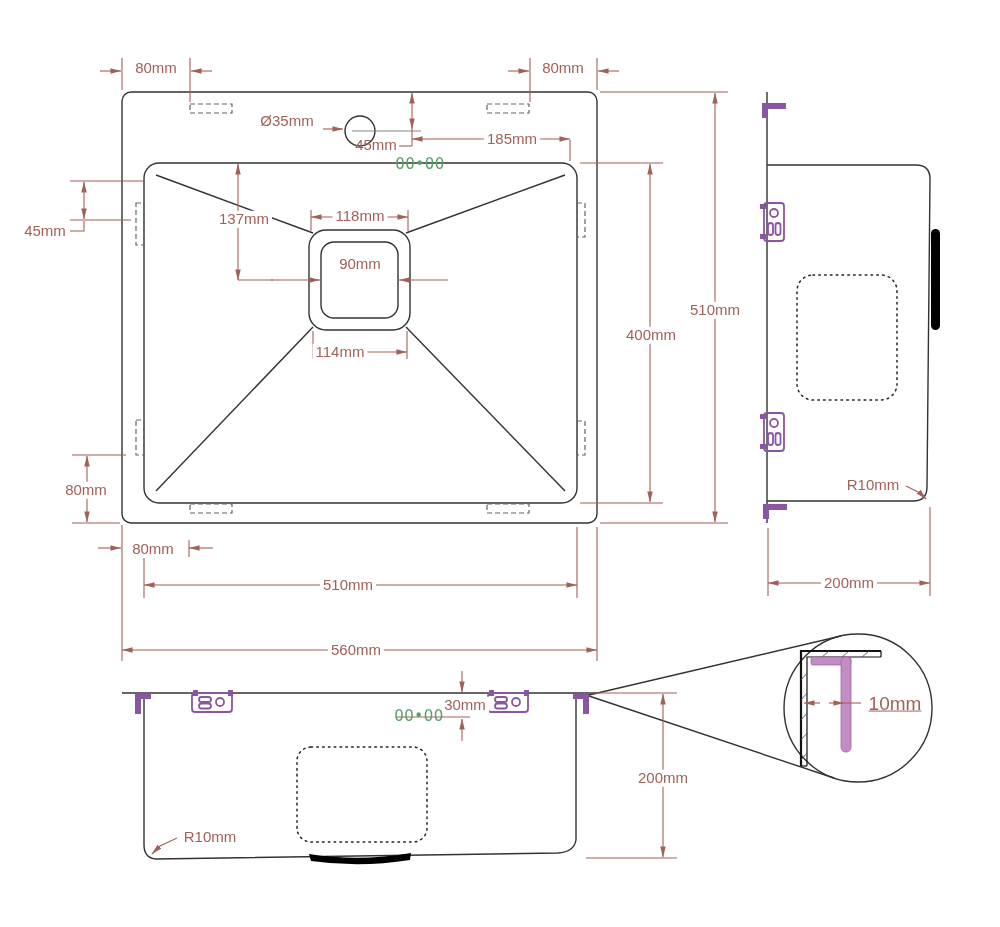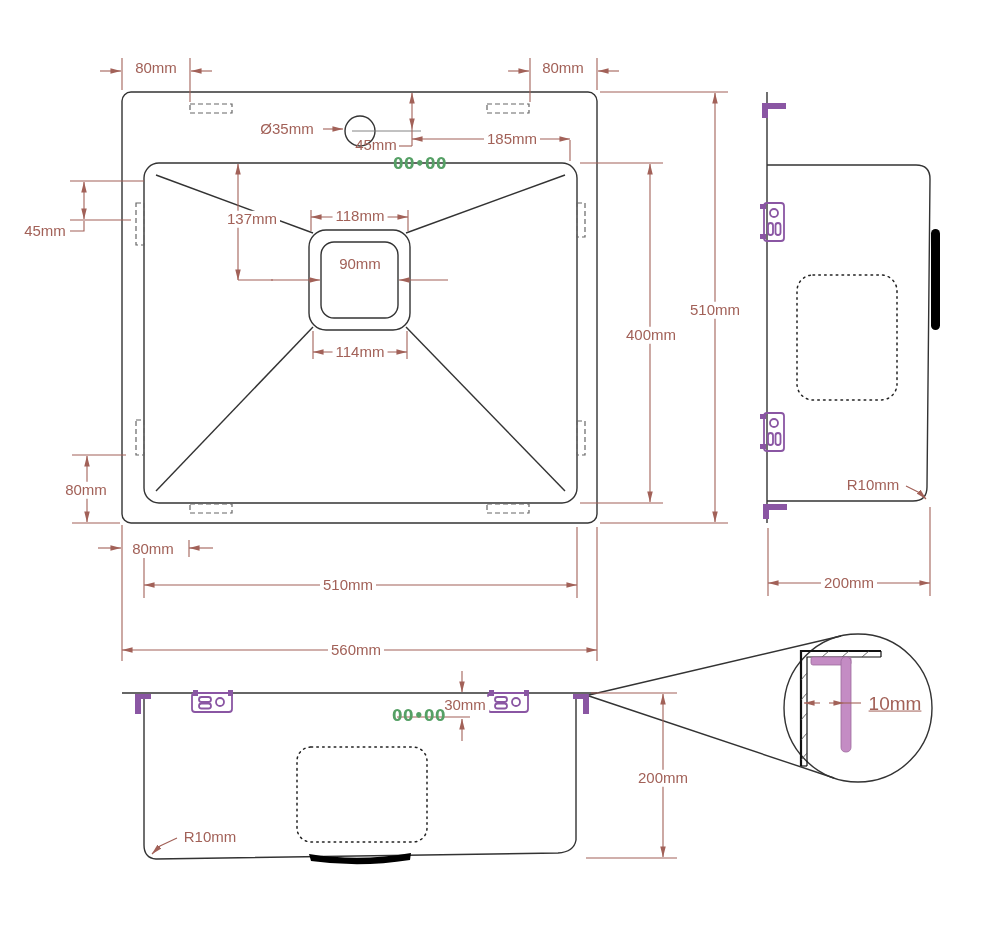--- a/index.html
+++ b/index.html
@@ -25,21 +25,21 @@
   .blk{fill:#000;stroke:none;}
   .lprof{stroke:#111;fill:none;}
   .hatch{stroke:#444;stroke-width:0.8;fill:none;}
   #ah path{fill:var(--dim);}
   
   .lbl{position:absolute;font-size:15px;color:var(--dim);white-space:nowrap;
        transform:translate(-50%,-50%);line-height:1.1;}
   .bg{background:#fff;padding:0 3px;}
   .big{font-size:19px;text-decoration:underline;}
   .mark{position:absolute;transform:translate(-50%,-50%);color:var(--green);
-        font-family:"DejaVu Sans",sans-serif;font-weight:700;font-size:15px;
+        font-family:"DejaVu Sans",sans-serif;font-weight:400;font-size:15px;
         letter-spacing:0.5px;white-space:nowrap;}
 </style>
 </head>
 <body>
 
 <div id="canvas">
 
 <svg width="1000" height="927" viewBox="0 0 1000 927">
   <defs>
     <marker id="ah" viewBox="0 0 12 6" refX="11.5" refY="3" markerWidth="11" markerHeight="6" markerUnits="userSpaceOnUse" orient="auto-start-reverse">
@@ -231,27 +231,27 @@
 
     <line x1="820" y1="703" x2="804" y2="703" marker-end="url(#ah)"></line>
     <line x1="829" y1="703" x2="844" y2="703" marker-end="url(#ah)"></line>
     <line x1="844" y1="703" x2="861" y2="703"></line>
   </g>
 </svg>
 
 <div>
   <div class="lbl" style="left:156px;top:68px">80mm</div>
   <div class="lbl" style="left:563px;top:68px">80mm</div>
-  <div class="lbl" style="left:287px;top:129px">Ø35mm</div>
+  <div class="lbl" style="left:287px;top:121px">Ø35mm</div>
   <div class="lbl" style="left:376px;top:145px">45mm</div>
   <div class="lbl bg" style="left:512px;top:139px">185mm</div>
-  <div class="lbl bg" style="left:252px;top:219px">137mm</div>
+  <div class="lbl bg" style="left:244px;top:219px">137mm</div>
   <div class="lbl bg" style="left:360px;top:216px">118mm</div>
   <div class="lbl bg" style="left:360px;top:264px">90mm</div>
-  <div class="lbl bg" style="left:360px;top:352px">114mm</div>
+  <div class="lbl bg" style="left:340px;top:352px">114mm</div>
   <div class="lbl" style="left:45px;top:231px">45mm</div>
   <div class="lbl bg" style="left:86px;top:490px">80mm</div>
   <div class="lbl" style="left:153px;top:549px">80mm</div>
   <div class="lbl bg" style="left:348px;top:585px">510mm</div>
   <div class="lbl bg" style="left:356px;top:650px">560mm</div>
   <div class="lbl bg" style="left:651px;top:335px">400mm</div>
   <div class="lbl bg" style="left:715px;top:310px">510mm</div>
   <div class="lbl" style="left:873px;top:485px">R10mm</div>
   <div class="lbl bg" style="left:849px;top:583px">200mm</div>
   <div class="lbl bg" style="left:465px;top:705px">30mm</div>

